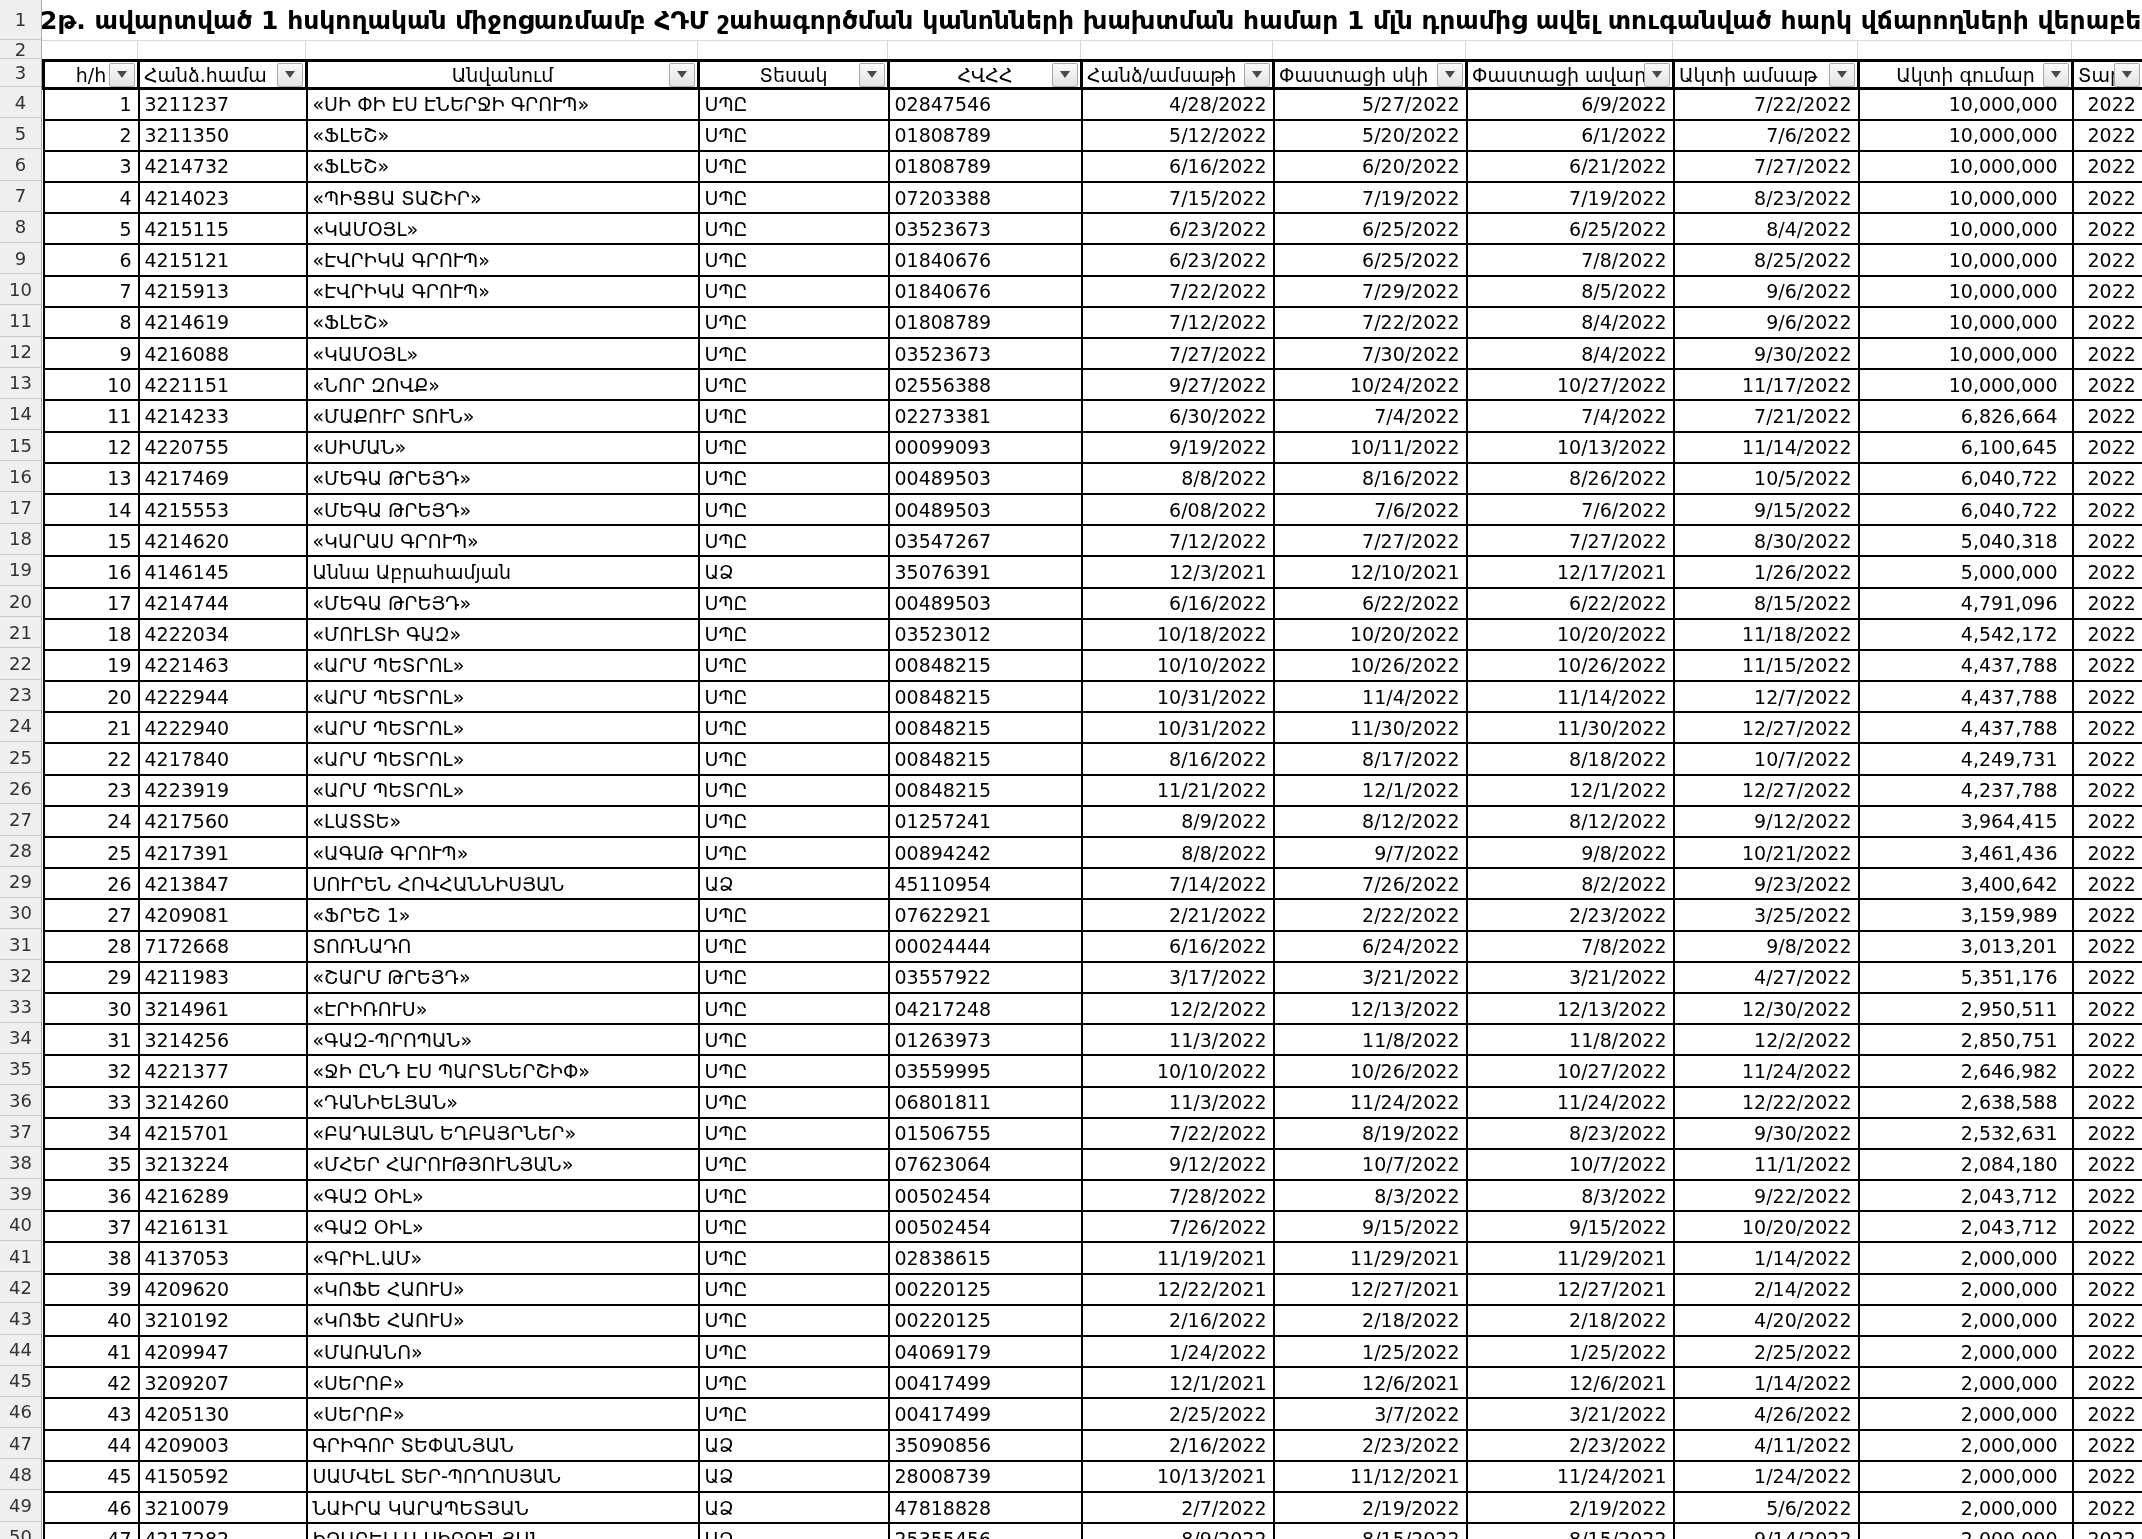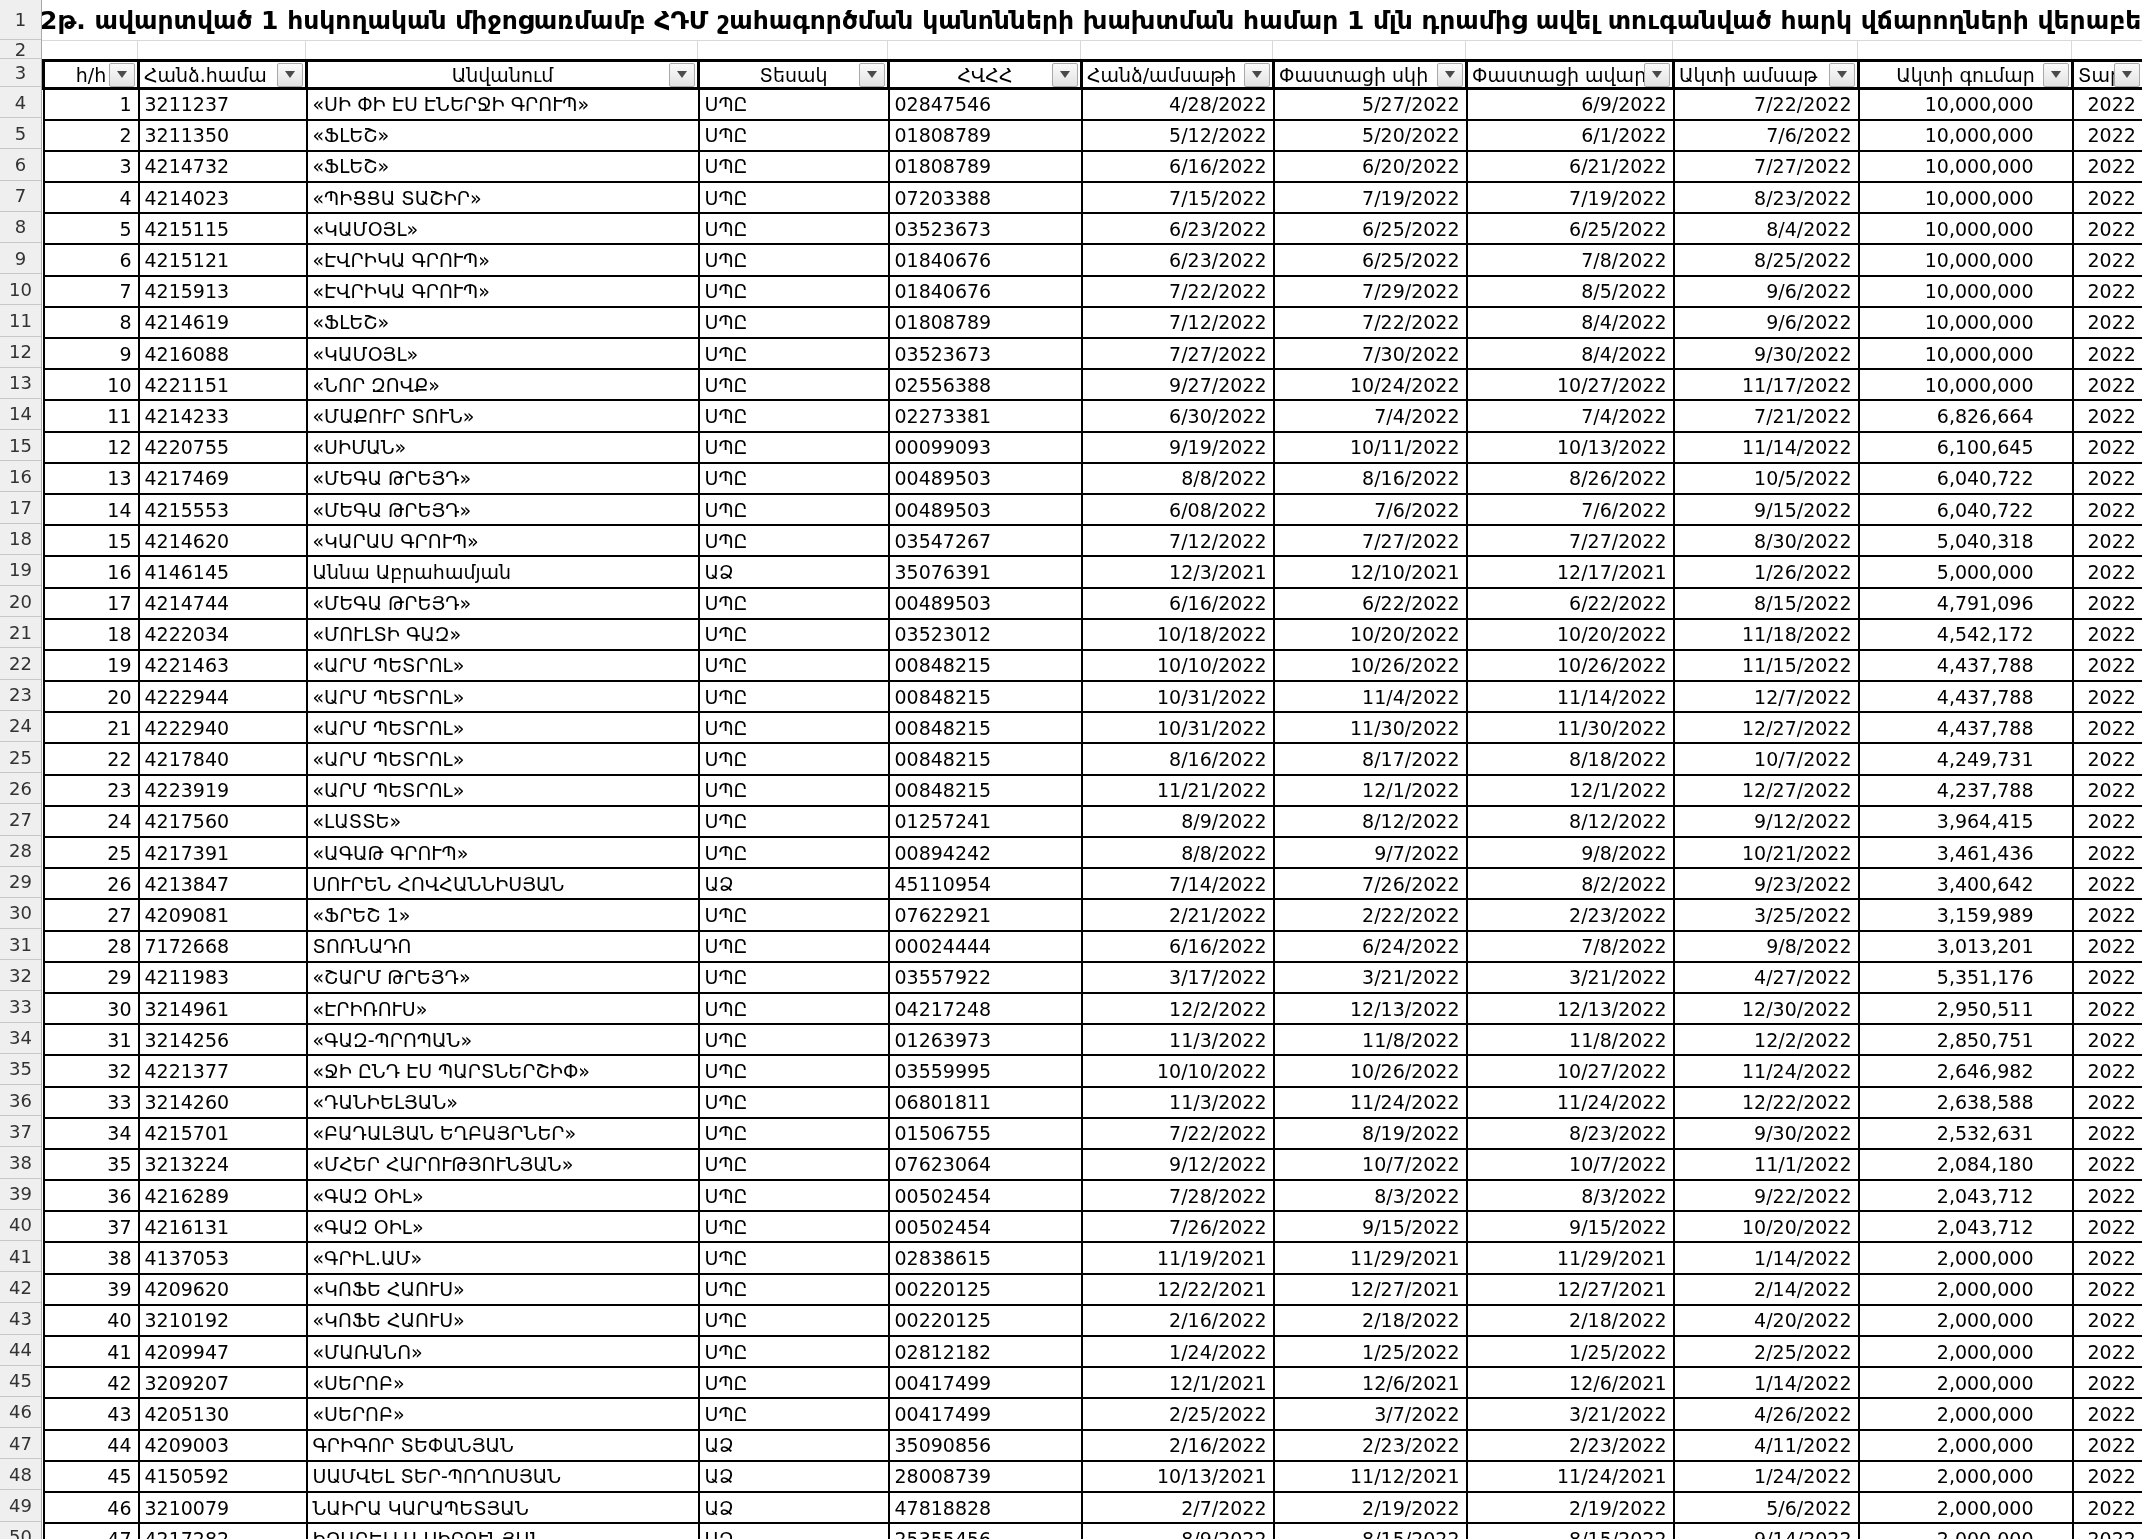--- a/index.html
+++ b/index.html
@@ -25,21 +25,21 @@
   
   table.grid{position:absolute;left:42px;top:59px;width:2100px;
              border-collapse:collapse;table-layout:fixed;z-index:1;background:#fff}
   th,td{box-sizing:border-box;overflow:hidden;white-space:nowrap;font-weight:normal}
   th{border:3px solid #000;height:28px;font-size:19px;position:relative;padding:0 4px;background:#fff}
   td{border:2px solid #000;height:31.2px;font-size:19px;padding:0 5px;background:#fff}
   .a-c{text-align:center}
   .a-l{text-align:left}
   .a-r{text-align:right}
   td.a-r{padding-right:6px}
-  td.amount{padding-right:38px}
+  td.amount{padding-right:14px}
   td.year{padding-left:14px}
 
   
   .fbtn{position:absolute;right:2px;top:50%;transform:translateY(-50%);
         width:26px;height:24px;background:linear-gradient(#FBFBFB,#E2E2E2);
         border:1px solid #A9A9A9;border-radius:2px;box-sizing:border-box;
         display:flex;align-items:center;justify-content:center}
   .arr{width:0;height:0;border-left:5px solid transparent;border-right:5px solid transparent;
        border-top:7px solid #4A4A4A}
 </style>
@@ -676,21 +676,21 @@
           <td class="a-r">2/18/2022</td>
           <td class="a-r">4/20/2022</td>
           <td class="a-r amount">2,000,000</td>
           <td class="a-l year">2022</td>
         </tr>
         <tr>
           <td class="a-r">41</td>
           <td class="a-l">4209947</td>
           <td class="a-l">«ՄԱՌԱՆՈ»</td>
           <td class="a-l">ՍՊԸ</td>
-          <td class="a-l">02812182</td>
+          <td class="a-l">04069179</td>
           <td class="a-r">1/24/2022</td>
           <td class="a-r">1/25/2022</td>
           <td class="a-r">1/25/2022</td>
           <td class="a-r">2/25/2022</td>
           <td class="a-r amount">2,000,000</td>
           <td class="a-l year">2022</td>
         </tr>
         <tr>
           <td class="a-r">42</td>
           <td class="a-l">3209207</td>

